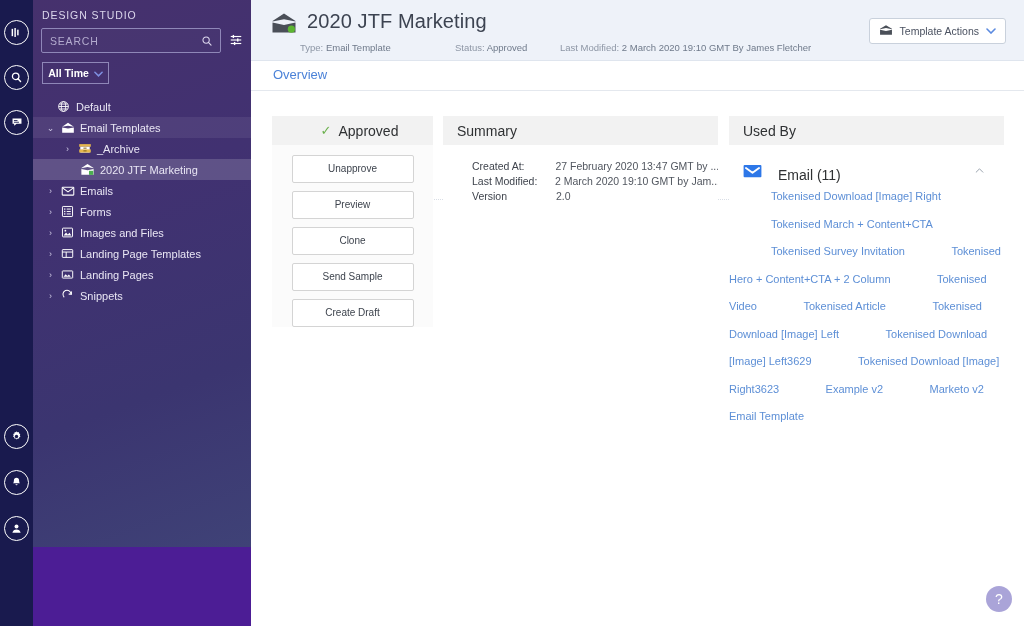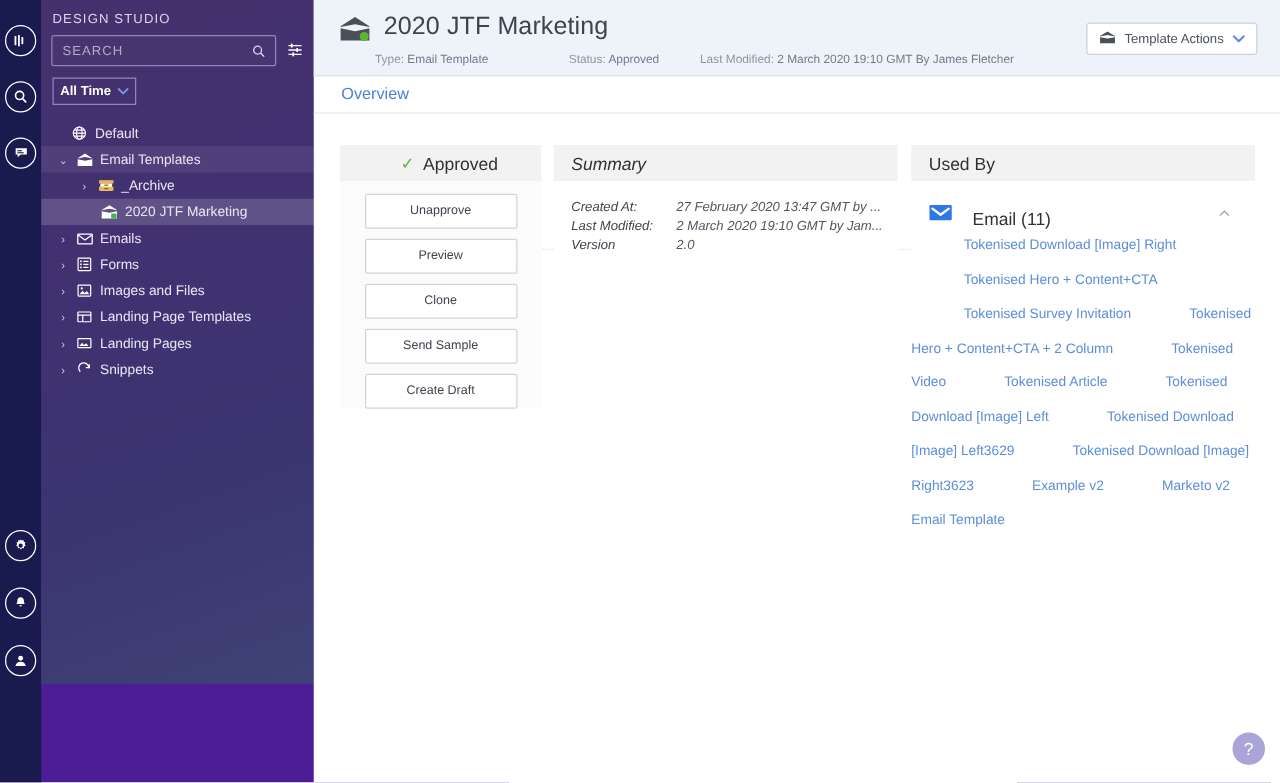--- a/index.html
+++ b/index.html
@@ -129,24 +129,24 @@
   #approved-panel .panel-body { padding: 10px 0 14px 0; background: #fbfbfb; height: 182px; }
   .act-btn {
     display: block; width: 122px; height: 28px; margin: 0 auto 8px auto;
     border: 1px solid #d4d4d4; border-radius: 2px; background: #fff;
     font-size: 10px; color: #3d434d; text-align: center; line-height: 26px;
     font-family: "Liberation Sans", sans-serif;
   }
   .act-btn:last-child { margin-bottom: 12px; }
 
   
-  #summary-panel { left: 443px; top: 122px; width: 274px; font-style: italic; }
+  #summary-panel { left: 443px; top: 122px; width: 274px; }
   #summary-panel .panel-body { padding: 14px 0 0 14px; }
   .sum-row { display: flex; font-size: 10.5px; line-height: 15px; color: #4a4f58; }
-  .sum-k { width: 84px; color: #3f444d; }
+  .sum-k { width: 84px; color: #3f444d; margin-left: 15px; }
   .sum-v { color: #51565f; white-space: nowrap; overflow: hidden; }
 
   
   #usedby-panel { left: 729px; top: 122px; width: 274px; }
   #usedby-panel .panel-body { padding-top: 14px; }
   .ub-group { position: relative; }
   .ub-group-hd { display: flex; align-items: flex-end; gap: 16px; padding-left: 14px; height: 24px; }
   .ub-group-hd .lbl { font-size: 14px; color: #2f3133; }
   .ub-chev { position: absolute; right: 20px; top: 6px; color: #9aa3ae; font-size: 9px; }
   .ub-item {
@@ -480,21 +480,21 @@
             </span>
             <span class="lbl">Email (11)</span>
             <span class="ub-chev">
               <svg width="9" height="5" viewBox="0 0 10 6" fill="none" stroke="#9aa3ae" stroke-width="1.2" stroke-linecap="round">
                 <path d="M1 5l4-4 4 4"></path>
               </svg>
             </span>
           </div>
           <div>
             <a class="ub-item">Tokenised Download [Image] Right</a>
-            <a class="ub-item">Tokenised Hero + Content+CTA</a>
+            <a class="ub-item">Tokenised March + Content+CTA</a>
             <a class="ub-item">Tokenised Survey Invitation</a>
             <a class="ub-item">Tokenised Hero + Content+CTA + 2 Column</a>
             <a class="ub-item">Tokenised Video</a>
             <a class="ub-item">Tokenised Article</a>
             <a class="ub-item">Tokenised Download [Image] Left</a>
             <a class="ub-item">Tokenised Download [Image] Left3629</a>
             <a class="ub-item">Tokenised Download [Image] Right3623</a>
             <a class="ub-item">Example v2</a>
             <a class="ub-item">Marketo v2 Email Template</a>
           </div>

